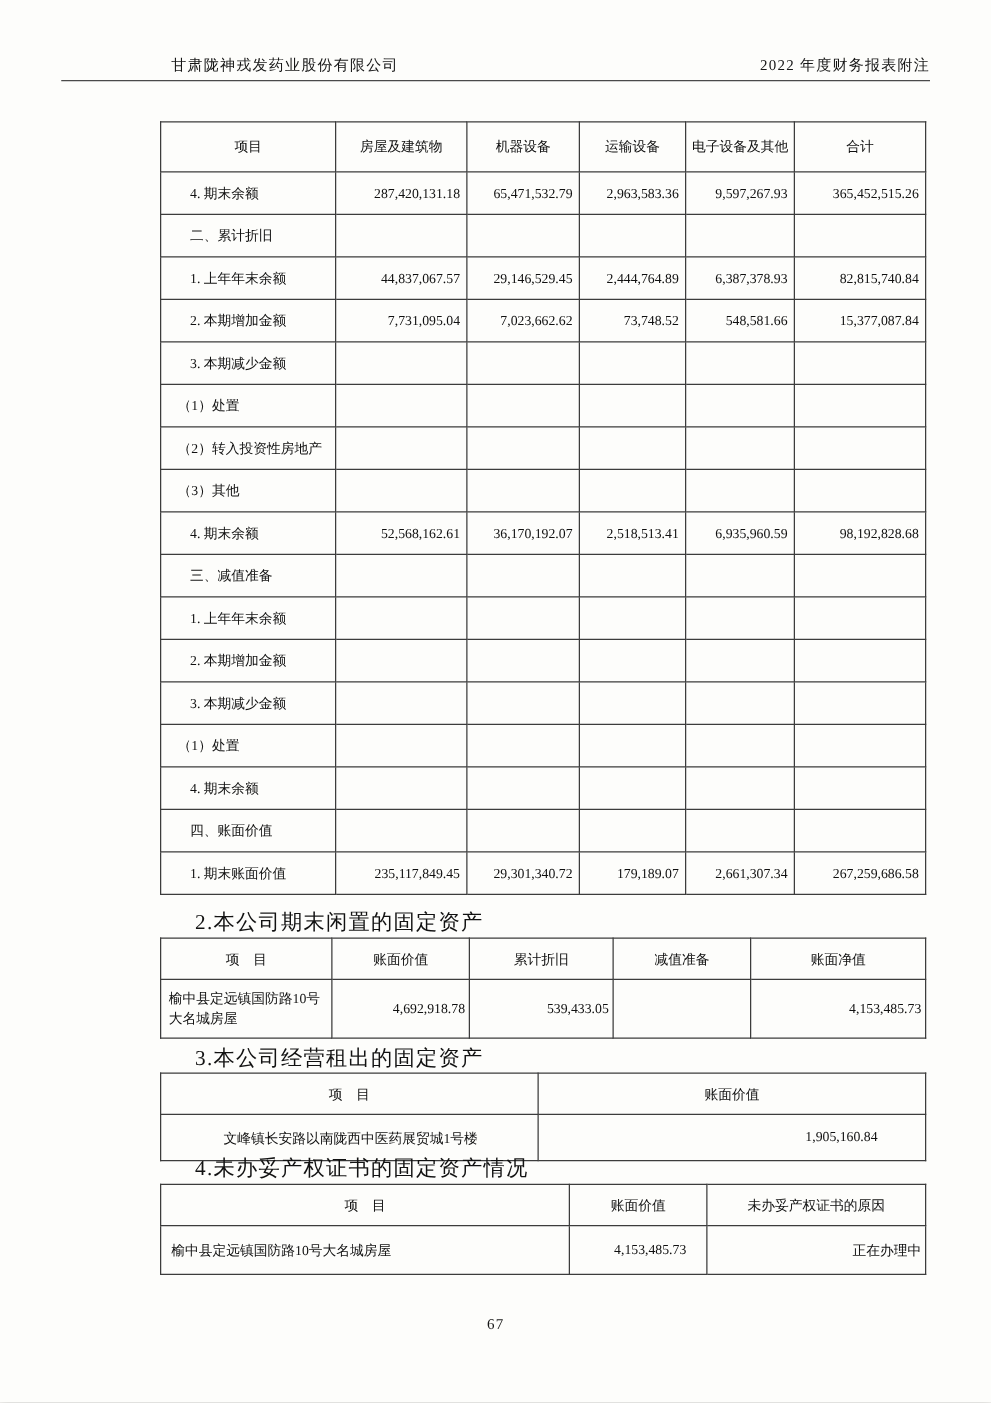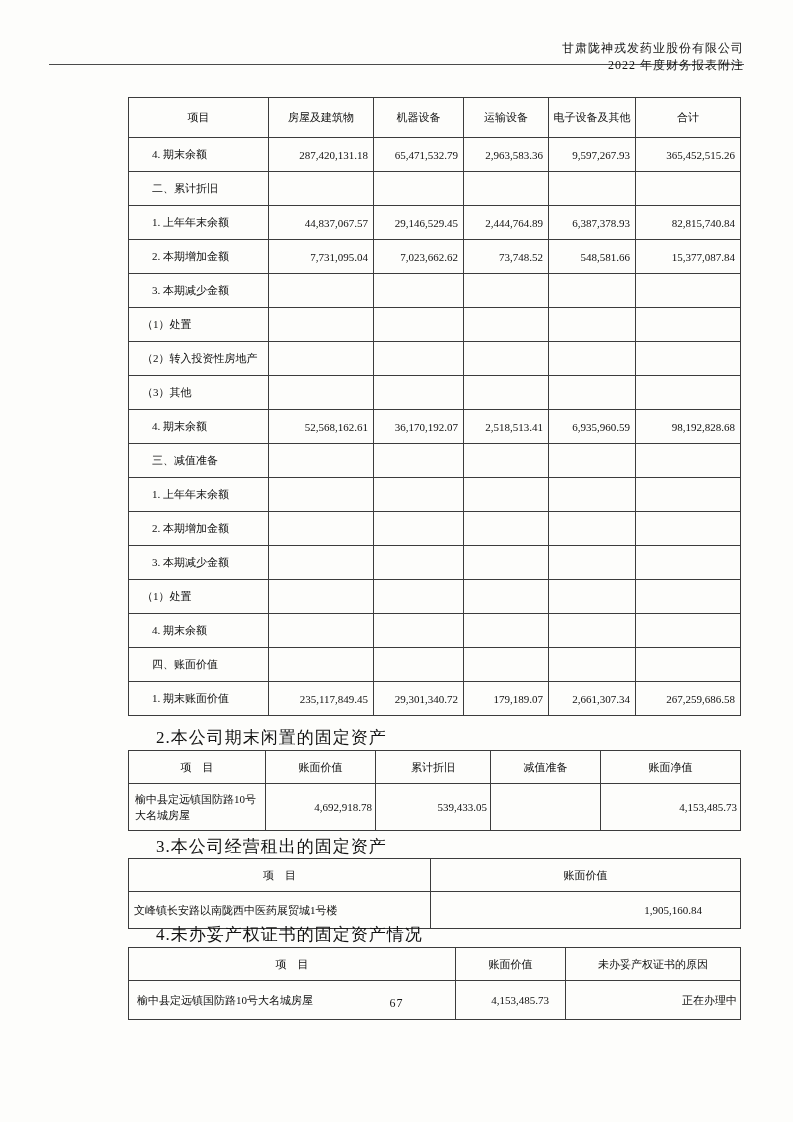--- a/index.html
+++ b/index.html
@@ -22,21 +22,20 @@
     left: 49px;
     top: 40px;
     width: 695px;
     height: 21px;
     border-bottom: 1px solid #4a4a4a;
     display: flex;
     justify-content: space-between;
     align-items: flex-end;
     font-size: 12px;
     padding-bottom: 3px;
-    flex-direction: column;
   }
   .header-left { margin-left: 88px; letter-spacing: 1px; }
   .header-right { letter-spacing: 1px; }
 
   .tbl {
     position: absolute;
     border-collapse: collapse;
     table-layout: fixed;
     font-size: 11px;
     color: #101010;
@@ -69,34 +68,34 @@
 
   #idle-table { left: 128px; top: 750px; width: 612px; }
   #idle-table th { height: 30px; }
   #idle-table td { height: 44px; }
   #idle-table td.label { text-align: left; padding-left: 6px; line-height: 1.5; }
   #idle-table td.num-pad { text-align: right; }
 
   #leased-table { left: 128px; top: 858px; width: 612px; }
   #leased-table th { height: 30px; }
   #leased-table td { height: 34px; }
-  #leased-table td.label { text-align: left; padding-left: 5px; }
+  #leased-table td.label { text-align: center; padding-left: 5px; }
   #leased-table td.num-wide { text-align: right; padding-right: 38px; }
 
   #cert-table { left: 128px; top: 947px; width: 612px; }
   #cert-table th { height: 30px; }
   #cert-table td { height: 36px; }
   #cert-table td.label { text-align: left; padding-left: 8px; }
   #cert-table td.num-cert { text-align: right; padding-right: 16px; }
   #cert-table td.center { text-align: right; }
 
   .page-footer {
     position: absolute;
     left: 0;
-    top: 996px;
+    top: 1052px;
     width: 100%;
     text-align: center;
     font-size: 12px;
     letter-spacing: 1px;
   }
 </style>
 </head>
 <body>
 
 <div class="page">

